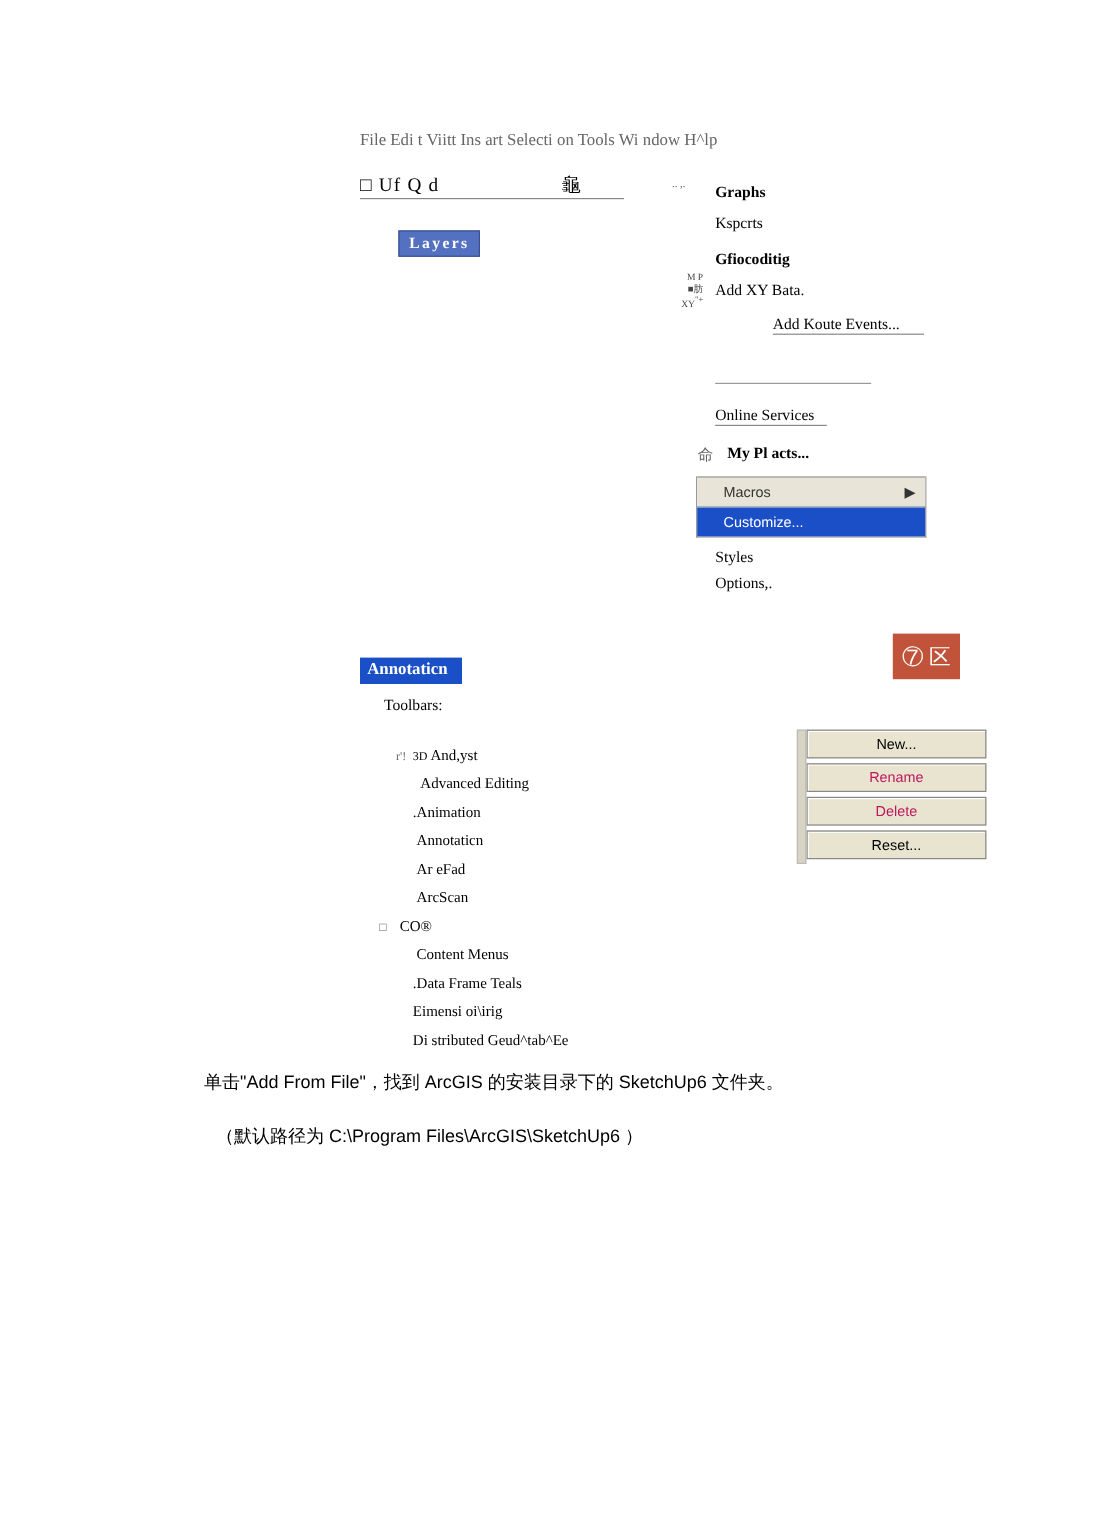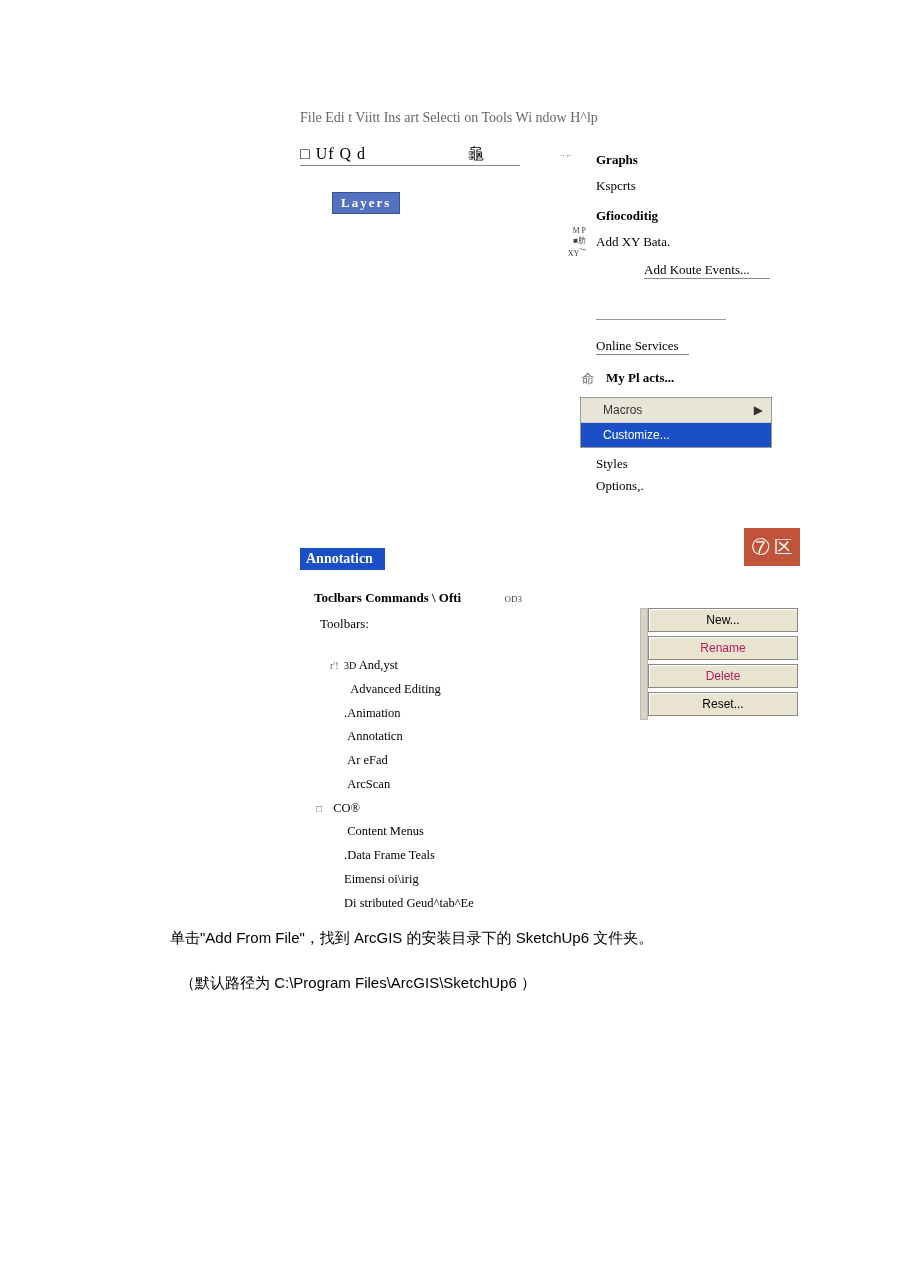--- a/index.html
+++ b/index.html
@@ -28,21 +28,21 @@
 
 .customize-title { display:inline-block; background:#1a4fc8; color:#fff; font-weight:bold; padding:3px 12px 3px 6px; font-size:14px; margin-top:48px; }
 .cust-close { position:absolute; right:120px; width:56px; height:38px; background:#c0533a; color:#fff; font-size:18px; text-align:center; line-height:38px; }
 
 .tabs { font-size:13px; margin:20px 0 4px 14px; font-weight:bold; }
 .tabs .od3 { font-weight:normal; font-size:9px; margin-left:40px; color:#444; }
 .toolbars-label { margin:10px 0 22px 20px; }
 .tb-list { margin-left:30px; line-height:1.9; font-size:12.5px; }
 .tb-list .chk { display:inline-block; width:14px; color:#666; font-size:10px; }
 
-.btn-col { position:absolute; right:122px; width:150px; }
+.btn-col { position:absolute; right:98px; width:150px; }
 .winbtn { background:#e8e4d0; border:1px solid #888; height:22px; margin-bottom:4px; font-family:"MS Sans Serif",sans-serif; font-size:12px; text-align:center; line-height:22px; color:#000; box-shadow:1px 1px 0 #fff inset; }
 .winbtn.dis { color:#be185d; }
 .btn-grip { width:6px; background:#d8d4c4; position:absolute; left:-8px; top:0; bottom:0; border:1px solid #bbb; }
 
 .bottom-row { margin-top:150px; display:flex; align-items:center; }
 .kb-label { margin-left:190px; font-size:12px; color:#666; }
 .aff-label { margin-left:40px; font-size:11px; color:#888; }
 .close-btn { margin-left:30px; width:100px; height:22px; background:#e8e4d0; border:2px solid #888; border-top-color:#fff; border-left-color:#fff; font-family:"MS Sans Serif",sans-serif; font-size:12px; text-align:center; line-height:20px; text-decoration:underline; box-shadow:0 0 0 1px #000; }
 
 .cn-text { font-family:"SimSun","Microsoft YaHei",sans-serif; font-size:15px; margin:14px 0 0 -130px; color:#000; }
@@ -98,24 +98,20 @@
 
       <div class="item" style="margin-top:8px;">Styles</div>
       <div class="item">Options,.</div>
     </div>
   </div>
 
   <div style="position:relative;">
     <div class="customize-title">Annotaticn</div>
     <div class="cust-close" style="top:28px;">⑦ 区</div>
 
-    <div class="tabs">
-      <span>Toclbars Commands \ Ofti</span>
-      <span class="od3">OD3</span>
-    </div>
     <div class="toolbars-label">Toolbars:</div>
 
     <div class="tb-list">
       <div><span class="chk">r'!</span><span style="font-size:10px;">3D </span>And,yst</div>
       <div><span class="chk"></span>&nbsp;&nbsp;<span>Advanced Editing</span></div>
       <div><span class="chk"></span><span>.Animation</span></div>
       <div><span class="chk"></span>&nbsp;<span>Annotaticn</span></div>
       <div><span class="chk"></span>&nbsp;<span>Ar eFad</span></div>
       <div><span class="chk"></span>&nbsp;<span>ArcScan</span></div>
       <div style="margin-left:-14px;"><span class="chk">□</span> <span>CO®</span></div>

